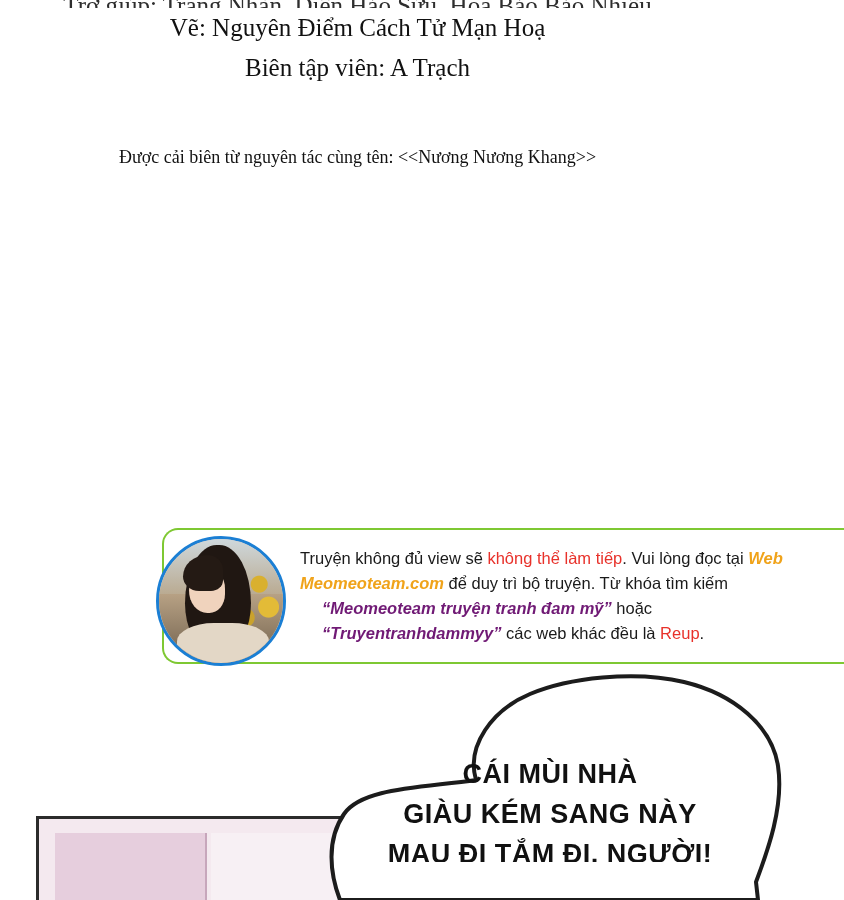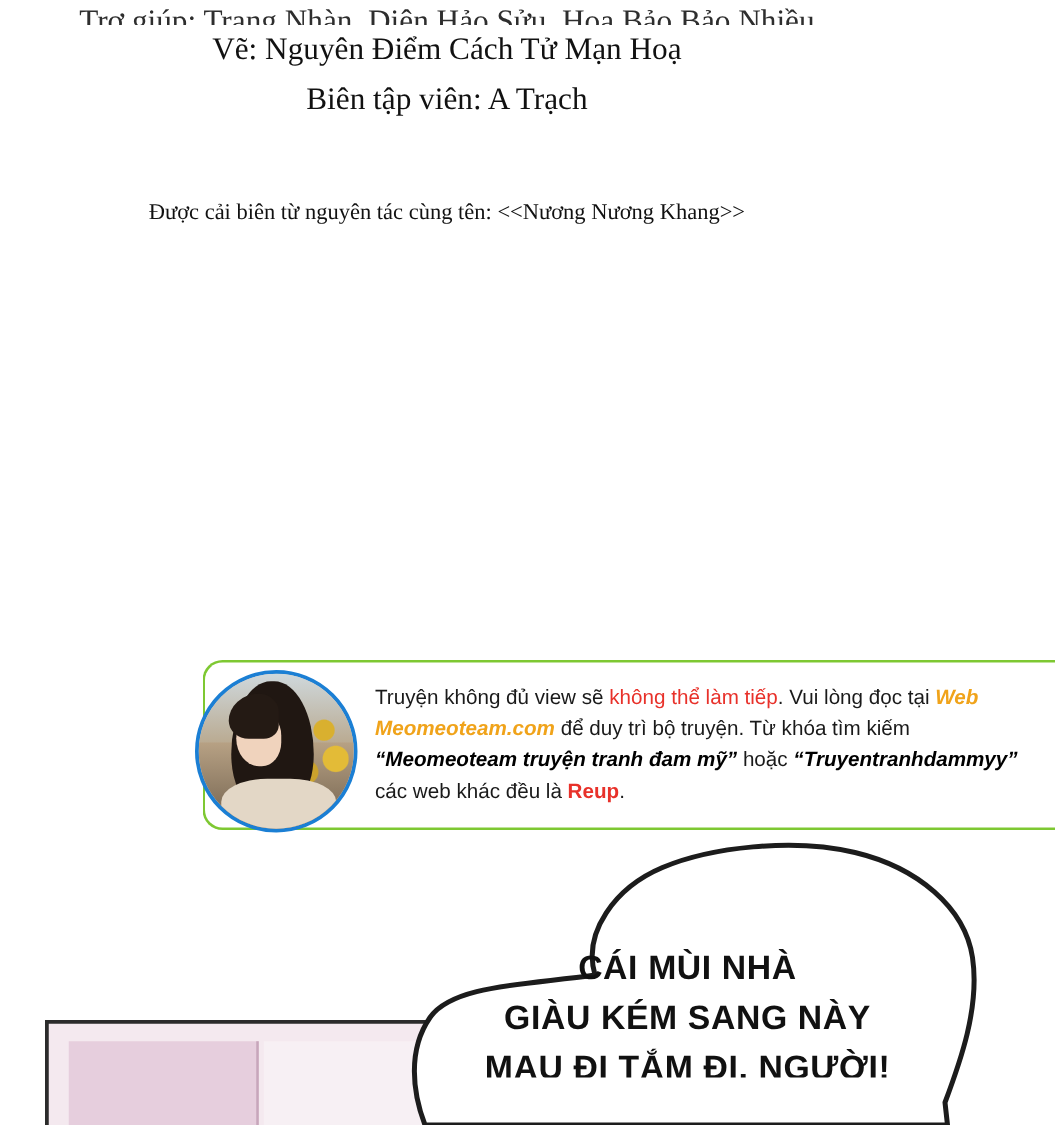--- a/index.html
+++ b/index.html
@@ -13,21 +13,21 @@
     position: relative;
     overflow: hidden;
     font-family: "Liberation Serif", serif;
     color: #000000;
   }
 
   
   .credits {
     position: absolute;
     left: 0;
-    top: 12px;
+    top: 0;
     width: 715px;
     text-align: center;
   }
   .credit-line {
     font-family: "Liberation Serif", serif;
     font-size: 25px;
     line-height: 40px;
     color: #111111;
     white-space: nowrap;
   }
@@ -130,22 +130,22 @@
     left: 136px;
     top: 16px;
     right: 10px;
     font-family: "Liberation Sans", sans-serif;
     font-size: 16.5px;
     line-height: 25px;
     color: #1a1a1a;
   }
   .t-red { color: #e8312a; margin-top: 24px; }
   .t-orange { color: #f0a31a; font-style: italic; font-weight: bold; }
-  .t-green { color: #000000; font-style: italic; font-weight: bold; }
-  .t-reup { color: #e8312a; font-weight: bold; }
+  .t-green { color: #701a75; font-style: italic; font-weight: bold; margin-left: 22px; }
+  .t-reup { color: #e8312a; font-weight: normal; }
 
   
   .panel-left {
     position: absolute;
     left: 36px;
     top: 816px;
     width: 330px;
     height: 84px;
     background: #f4e9ef;
     border: 3px solid #2b2b2b;

